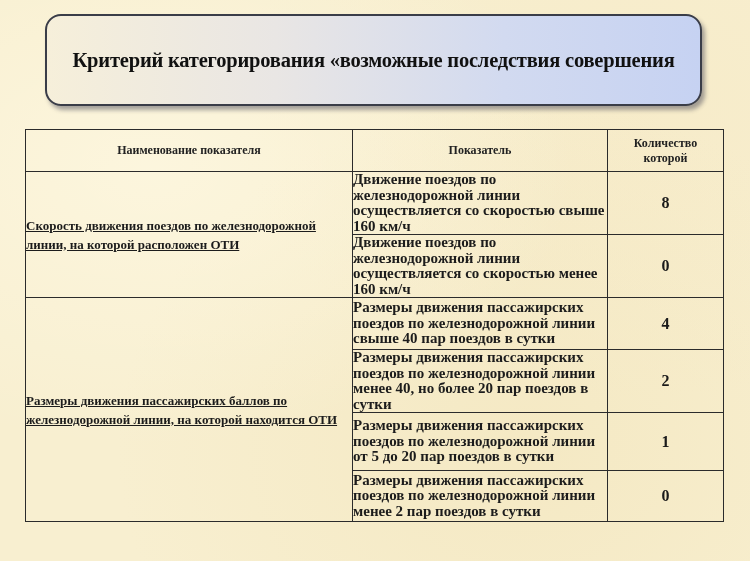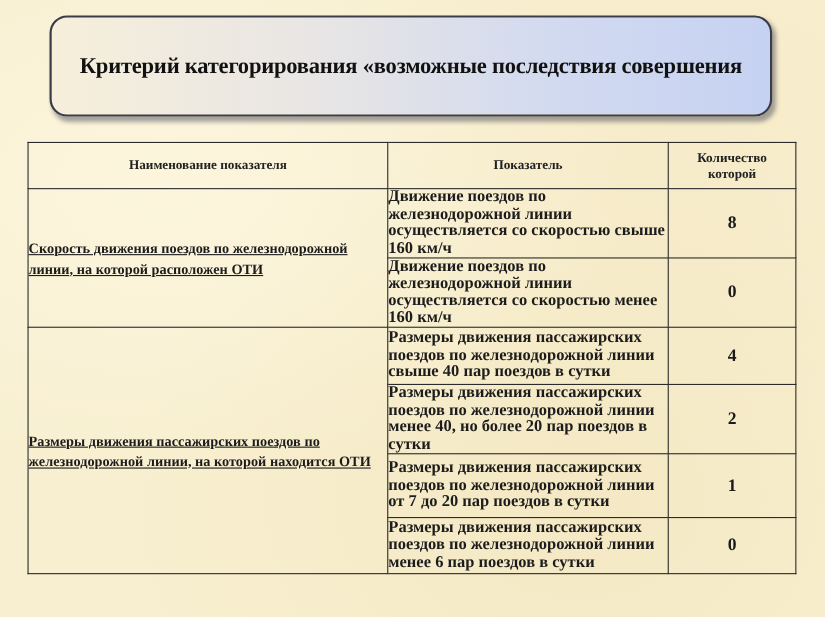--- a/index.html
+++ b/index.html
@@ -127,30 +127,30 @@
     <tr class="r1">
       <td class="name-cell" rowspan="2">Скорость движения поездов по железнодорожной линии, на которой расположен ОТИ</td>
       <td class="ind-cell">Движение поездов  по железнодорожной линии осуществляется со скоростью свыше 160 км/ч</td>
       <td class="score-cell">8</td>
     </tr>
     <tr class="r2">
       <td class="ind-cell">Движение поездов  по железнодорожной линии осуществляется со скоростью менее 160 км/ч</td>
       <td class="score-cell">0</td>
     </tr>
     <tr class="r3">
-      <td class="name-cell" rowspan="4">Размеры движения пассажирских поездов по железнодорожной линии, на которой находится ОТИ</td>
+      <td class="name-cell" rowspan="4">Размеры движения пассажирских баллов по железнодорожной линии, на которой находится ОТИ</td>
       <td class="ind-cell">Размеры движения пассажирских поездов по железнодорожной линии  свыше 40 пар поездов в сутки</td>
       <td class="score-cell">4</td>
     </tr>
     <tr class="r4">
       <td class="ind-cell">Размеры движения пассажирских поездов по железнодорожной линии  менее 40, но более 20 пар поездов в сутки</td>
       <td class="score-cell">2</td>
     </tr>
     <tr class="r5">
-      <td class="ind-cell">Размеры движения пассажирских поездов по железнодорожной линии от 7 до 20 пар поездов в сутки</td>
+      <td class="ind-cell">Размеры движения пассажирских поездов по железнодорожной линии от 5 до 20 пар поездов в сутки</td>
       <td class="score-cell">1</td>
     </tr>
     <tr class="r6">
-      <td class="ind-cell">Размеры движения пассажирских поездов по железнодорожной линии менее 6 пар поездов в сутки</td>
+      <td class="ind-cell">Размеры движения пассажирских поездов по железнодорожной линии менее 2 пар поездов в сутки</td>
       <td class="score-cell">0</td>
     </tr>
   </tbody>
 </table>
 
 </body></html>

